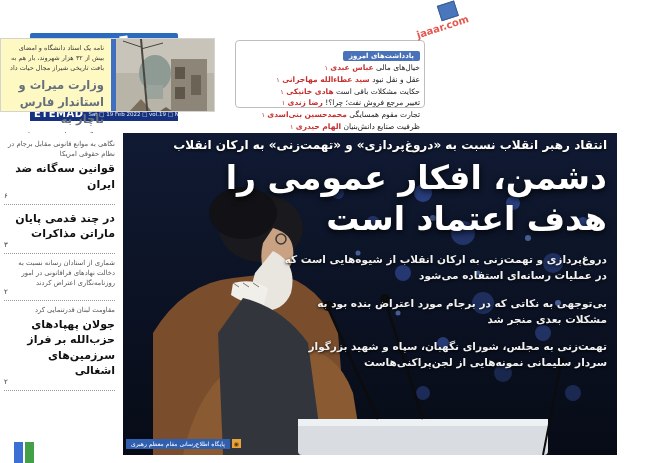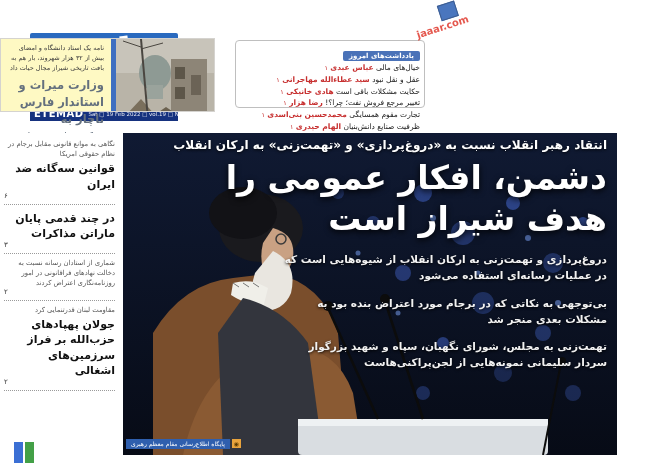--- a/index.html
+++ b/index.html
@@ -108,21 +108,21 @@
       <li>
         <span class="note-title">عقل و نقل نبود</span>
         <span class="note-author">سید عطاءالله مهاجرانی</span>
         <span class="note-page">۱</span></li>
       <li>
         <span class="note-title">حکایت مشکلات باقی است</span>
         <span class="note-author">هادی خانیکی</span>
         <span class="note-page">۱</span></li>
       <li>
         <span class="note-title">تغییر مرجع فروش نفت؛ چرا؟!</span>
-        <span class="note-author">رضا هزار</span>
+        <span class="note-author">رضا زندی</span>
         <span class="note-page">۱</span></li>
       <li>
         <span class="note-title">تجارت مقوم همسایگی</span>
         <span class="note-author">محمدحسین بنی‌اسدی</span>
         <span class="note-page">۱</span></li>
       <li>
         <span class="note-title">ظرفیت صنایع دانش‌بنیان</span>
         <span class="note-author">الهام حیدری</span>
         <span class="note-page">۱</span></li>
       <li>
@@ -211,21 +211,21 @@
       <line x1="255" y1="286" x2="205" y2="175" stroke="#0c0c0c" stroke-width="2.5"></line>
       <circle cx="205" cy="173" r="5" fill="#0c0c0c"></circle>
       <line x1="300" y1="286" x2="262" y2="168" stroke="#0c0c0c" stroke-width="2.5"></line>
       <circle cx="262" cy="166" r="5" fill="#0c0c0c"></circle>
       <line x1="420" y1="322" x2="438" y2="230" stroke="#0c0c0c" stroke-width="2"></line>
       <circle cx="439" cy="228" r="4" fill="#0c0c0c"></circle>
     </svg>
     <p class="kicker">انتقاد رهبر انقلاب نسبت به «دروغ‌پردازی» و «تهمت‌زنی» به ارکان انقلاب</p>
     <h1 class="headline">
       <span>دشمن، افکار عمومی را</span><br>
-      <span>هدف شیراز است</span>
+      <span>هدف اعتماد است</span>
     </h1>
     <div class="subpoints">
       <p>دروغ‌پردازی و تهمت‌زنی به ارکان انقلاب از شیوه‌هایی است که در عملیات رسانه‌ای استفاده می‌شود</p>
       <p>بی‌توجهی به نکاتی که در برجام مورد اعتراض بنده بود به مشکلات بعدی منجر شد</p>
       <p>تهمت‌زنی به مجلس، شورای نگهبان، سپاه و شهید بزرگوار سردار سلیمانی نمونه‌هایی از لجن‌پراکنی‌هاست</p>
     </div>
     <div class="credit">
       <span class="credit-strip">پایگاه اطلاع‌رسانی مقام معظم رهبری</span>
       <span class="camera-box">◉</span>
     </div>

